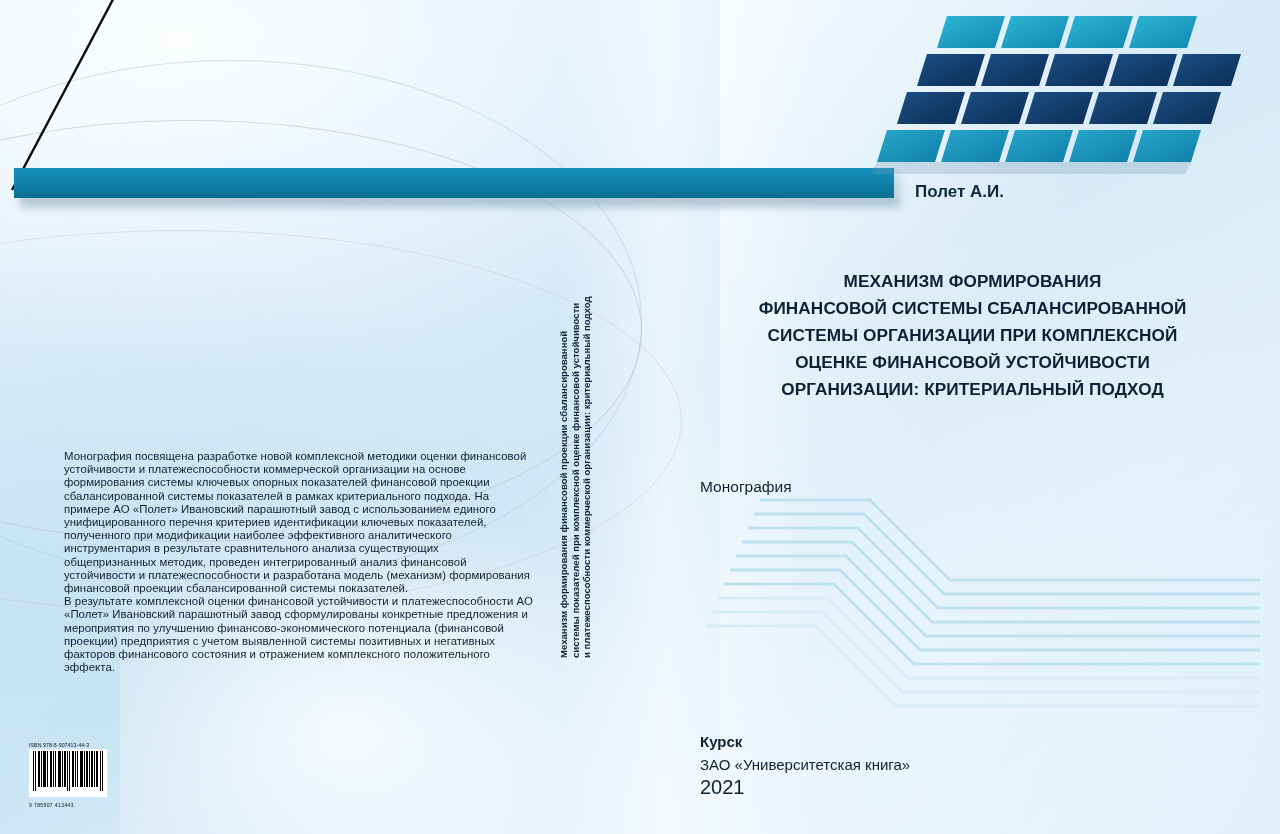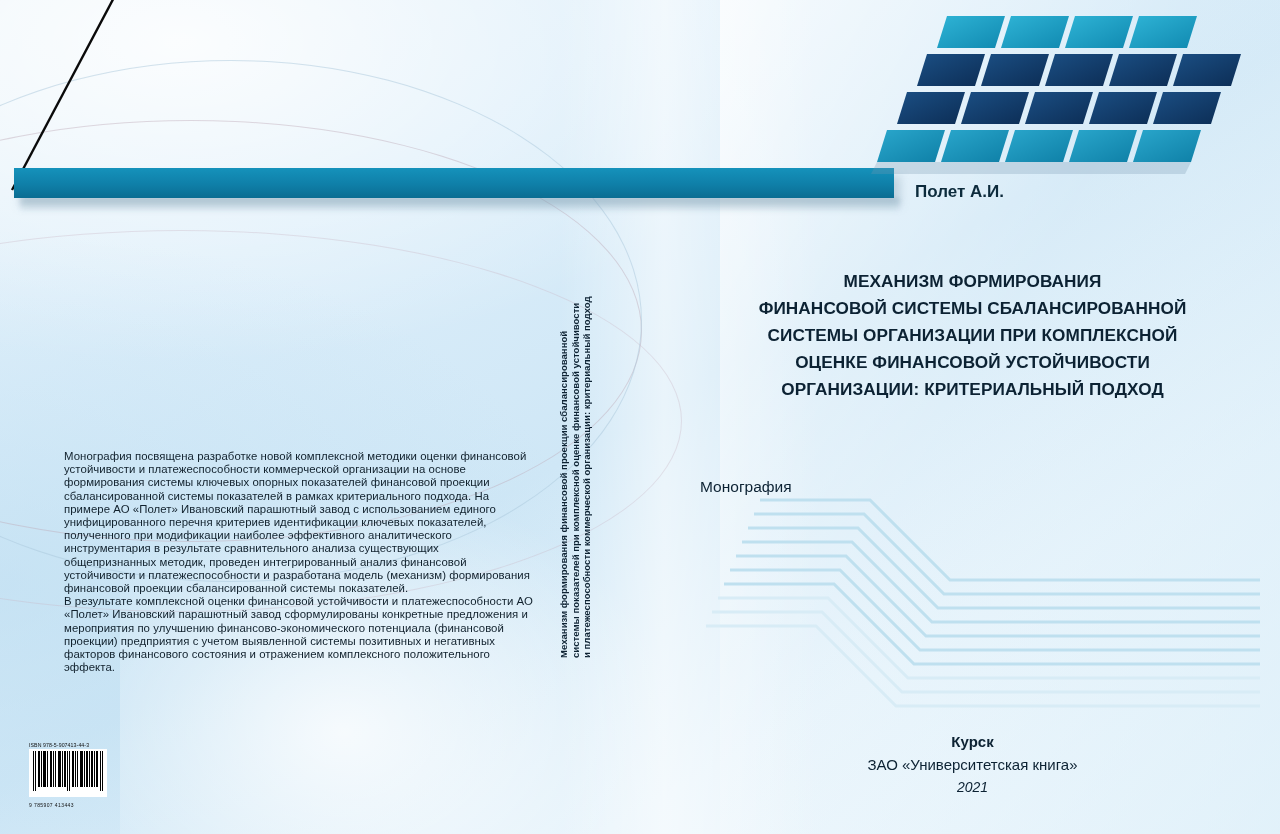--- a/index.html
+++ b/index.html
@@ -173,27 +173,27 @@
     position: absolute;
     left: 700px; top: 478px;
     width: 545px;
     font-size: 15.5px;
     color: #0c2233;
   }
   .imprint {
     position: absolute;
     left: 700px; top: 730px;
     width: 545px;
-    text-align: center;
+    text-align: left;
     color: #0c2233;
   }
   .imprint div { line-height: 23px; }
   .imprint .city { font-size: 15px; font-weight: bold; }
   .imprint .publisher { font-size: 15px; }
-  .imprint .year { font-size: 14px; font-style: italic; }
+  .imprint .year { font-size: 20px; }
 
   
   .ribbons {
     position: absolute;
     left: 700px; top: 440px;
     width: 580px; height: 330px;
     pointer-events: none;
   }
 </style>
 </head>

